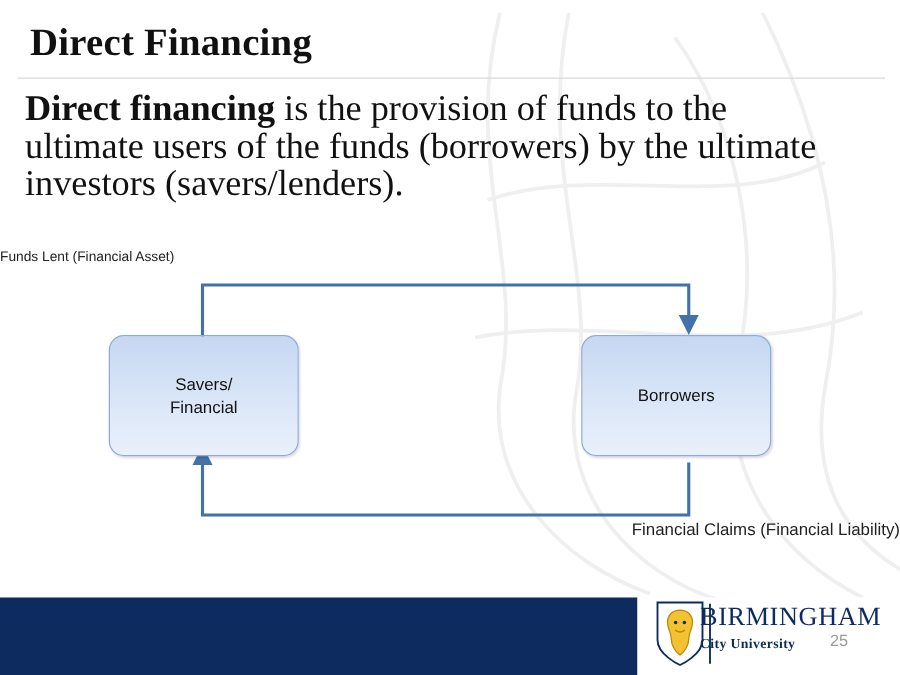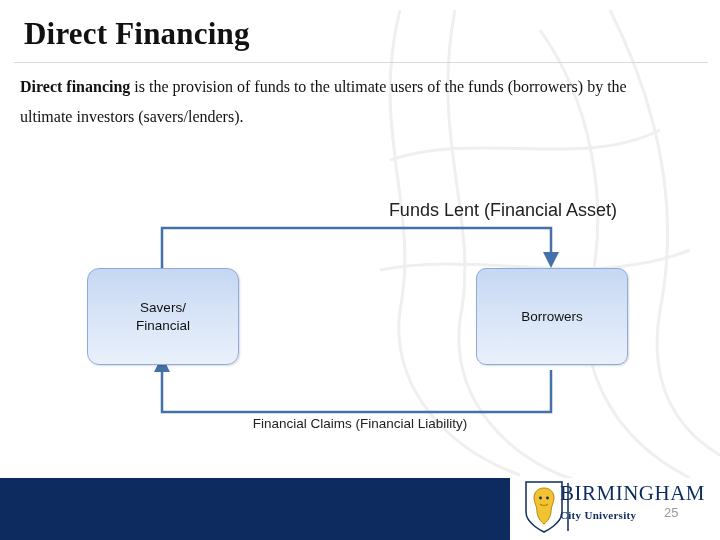--- a/index.html
+++ b/index.html
@@ -50,21 +50,21 @@
     height: 1px;
     background: #d9d9d9;
   }
 
   .body-text {
     position: absolute;
     left: 20px;
     top: 72px;
     width: 660px;
     font-family: "Liberation Serif", serif;
-    font-size: 16px;
+    font-size: 29px;
     line-height: 30px;
     color: #111111;
   }
   .body-text b {
     font-weight: bold;
   }
 
   
   .diagram {
     position: absolute;
@@ -72,31 +72,31 @@
     top: 190px;
     width: 720px;
     height: 260px;
   }
 
   .label-top {
     position: absolute;
     left: 0;
     top: 10px;
     width: 617px;
+    text-align: left;
+    font-family: "Liberation Sans", sans-serif;
+    font-size: 11px;
+    color: #222222;
+  }
+  .label-bottom {
+    position: absolute;
+    left: 0;
+    top: 226px;
+    width: 720px;
     text-align: right;
-    font-family: "Liberation Sans", sans-serif;
-    font-size: 18px;
-    color: #222222;
-  }
-  .label-bottom {
-    position: absolute;
-    left: 0;
-    top: 226px;
-    width: 720px;
-    text-align: center;
     font-family: "Liberation Sans", sans-serif;
     font-size: 13.5px;
     color: #222222;
   }
 
   .box {
     position: absolute;
     width: 150px;
     height: 95px;
     border-radius: 12px;
@@ -106,21 +106,21 @@
     display: flex;
     align-items: center;
     justify-content: center;
     text-align: center;
     font-family: "Liberation Sans", sans-serif;
     font-size: 13.5px;
     line-height: 18px;
     color: #111111;
   }
   .box-left { left: 87px; top: 78px; }
-  .box-right { left: 476px; top: 78px; border-radius: 10px; }
+  .box-right { left: 465px; top: 78px; }
 
   .arrows {
     position: absolute;
     left: 0;
     top: 0;
     width: 720px;
     height: 260px;
   }
 
   

